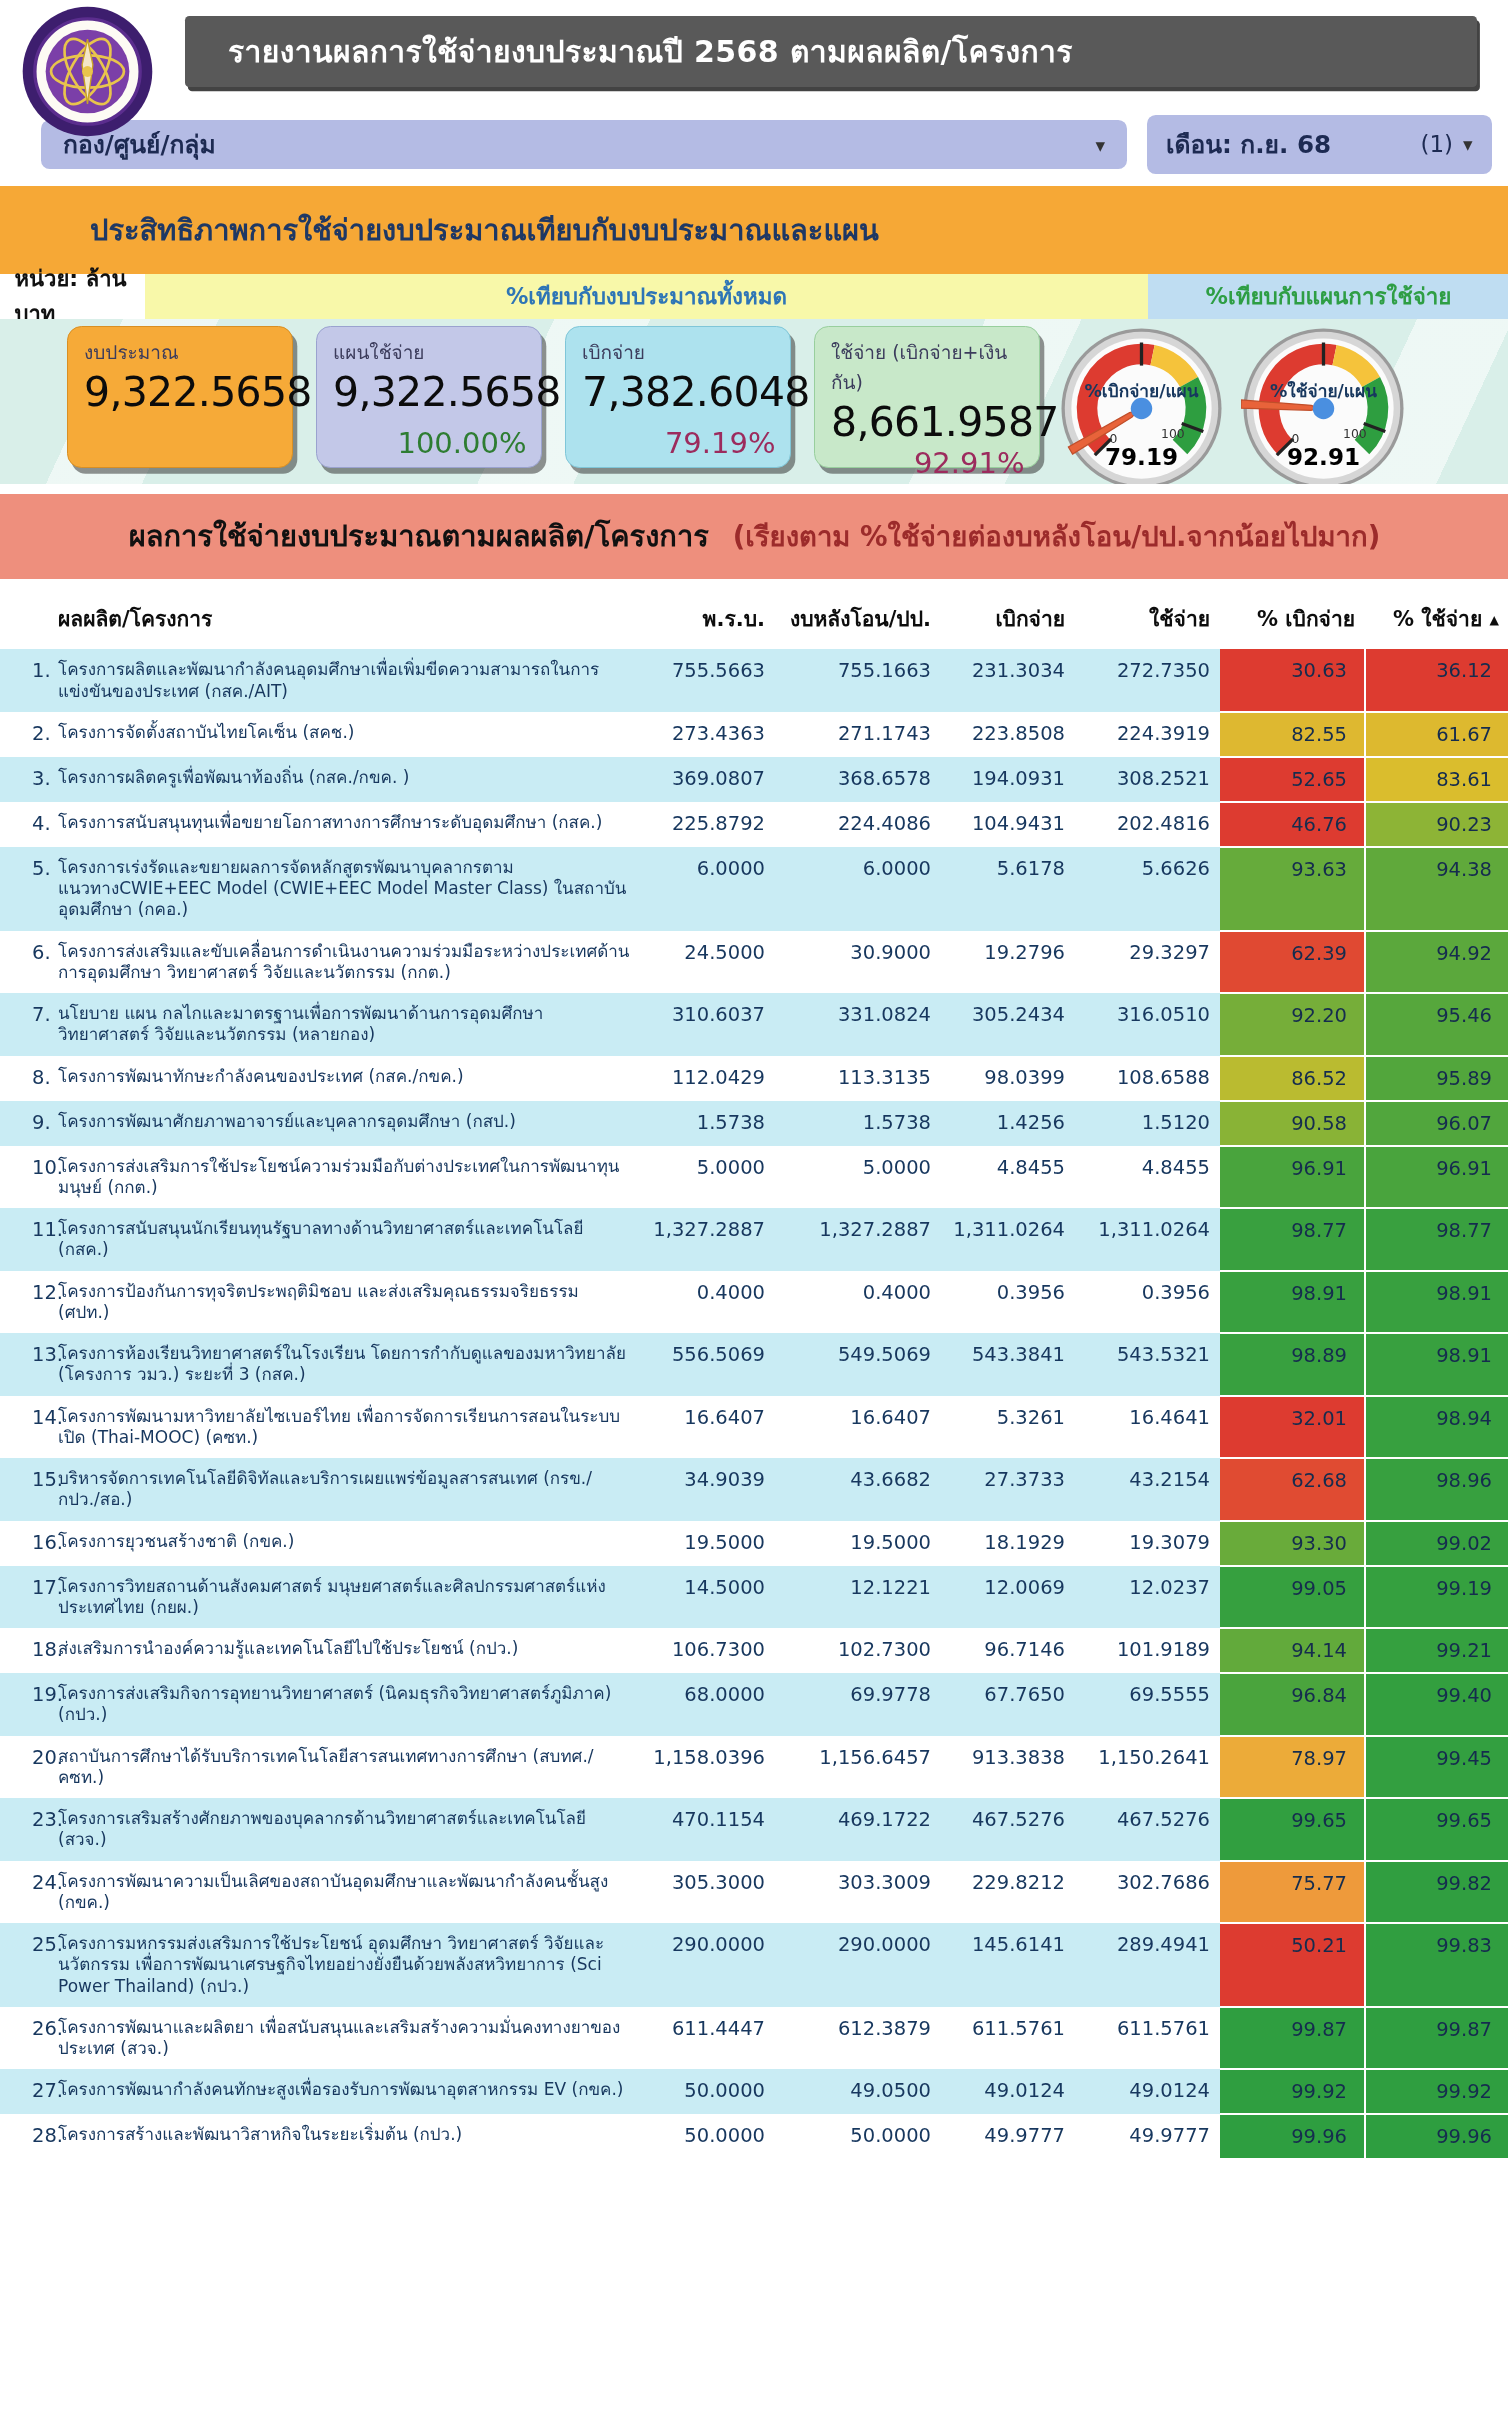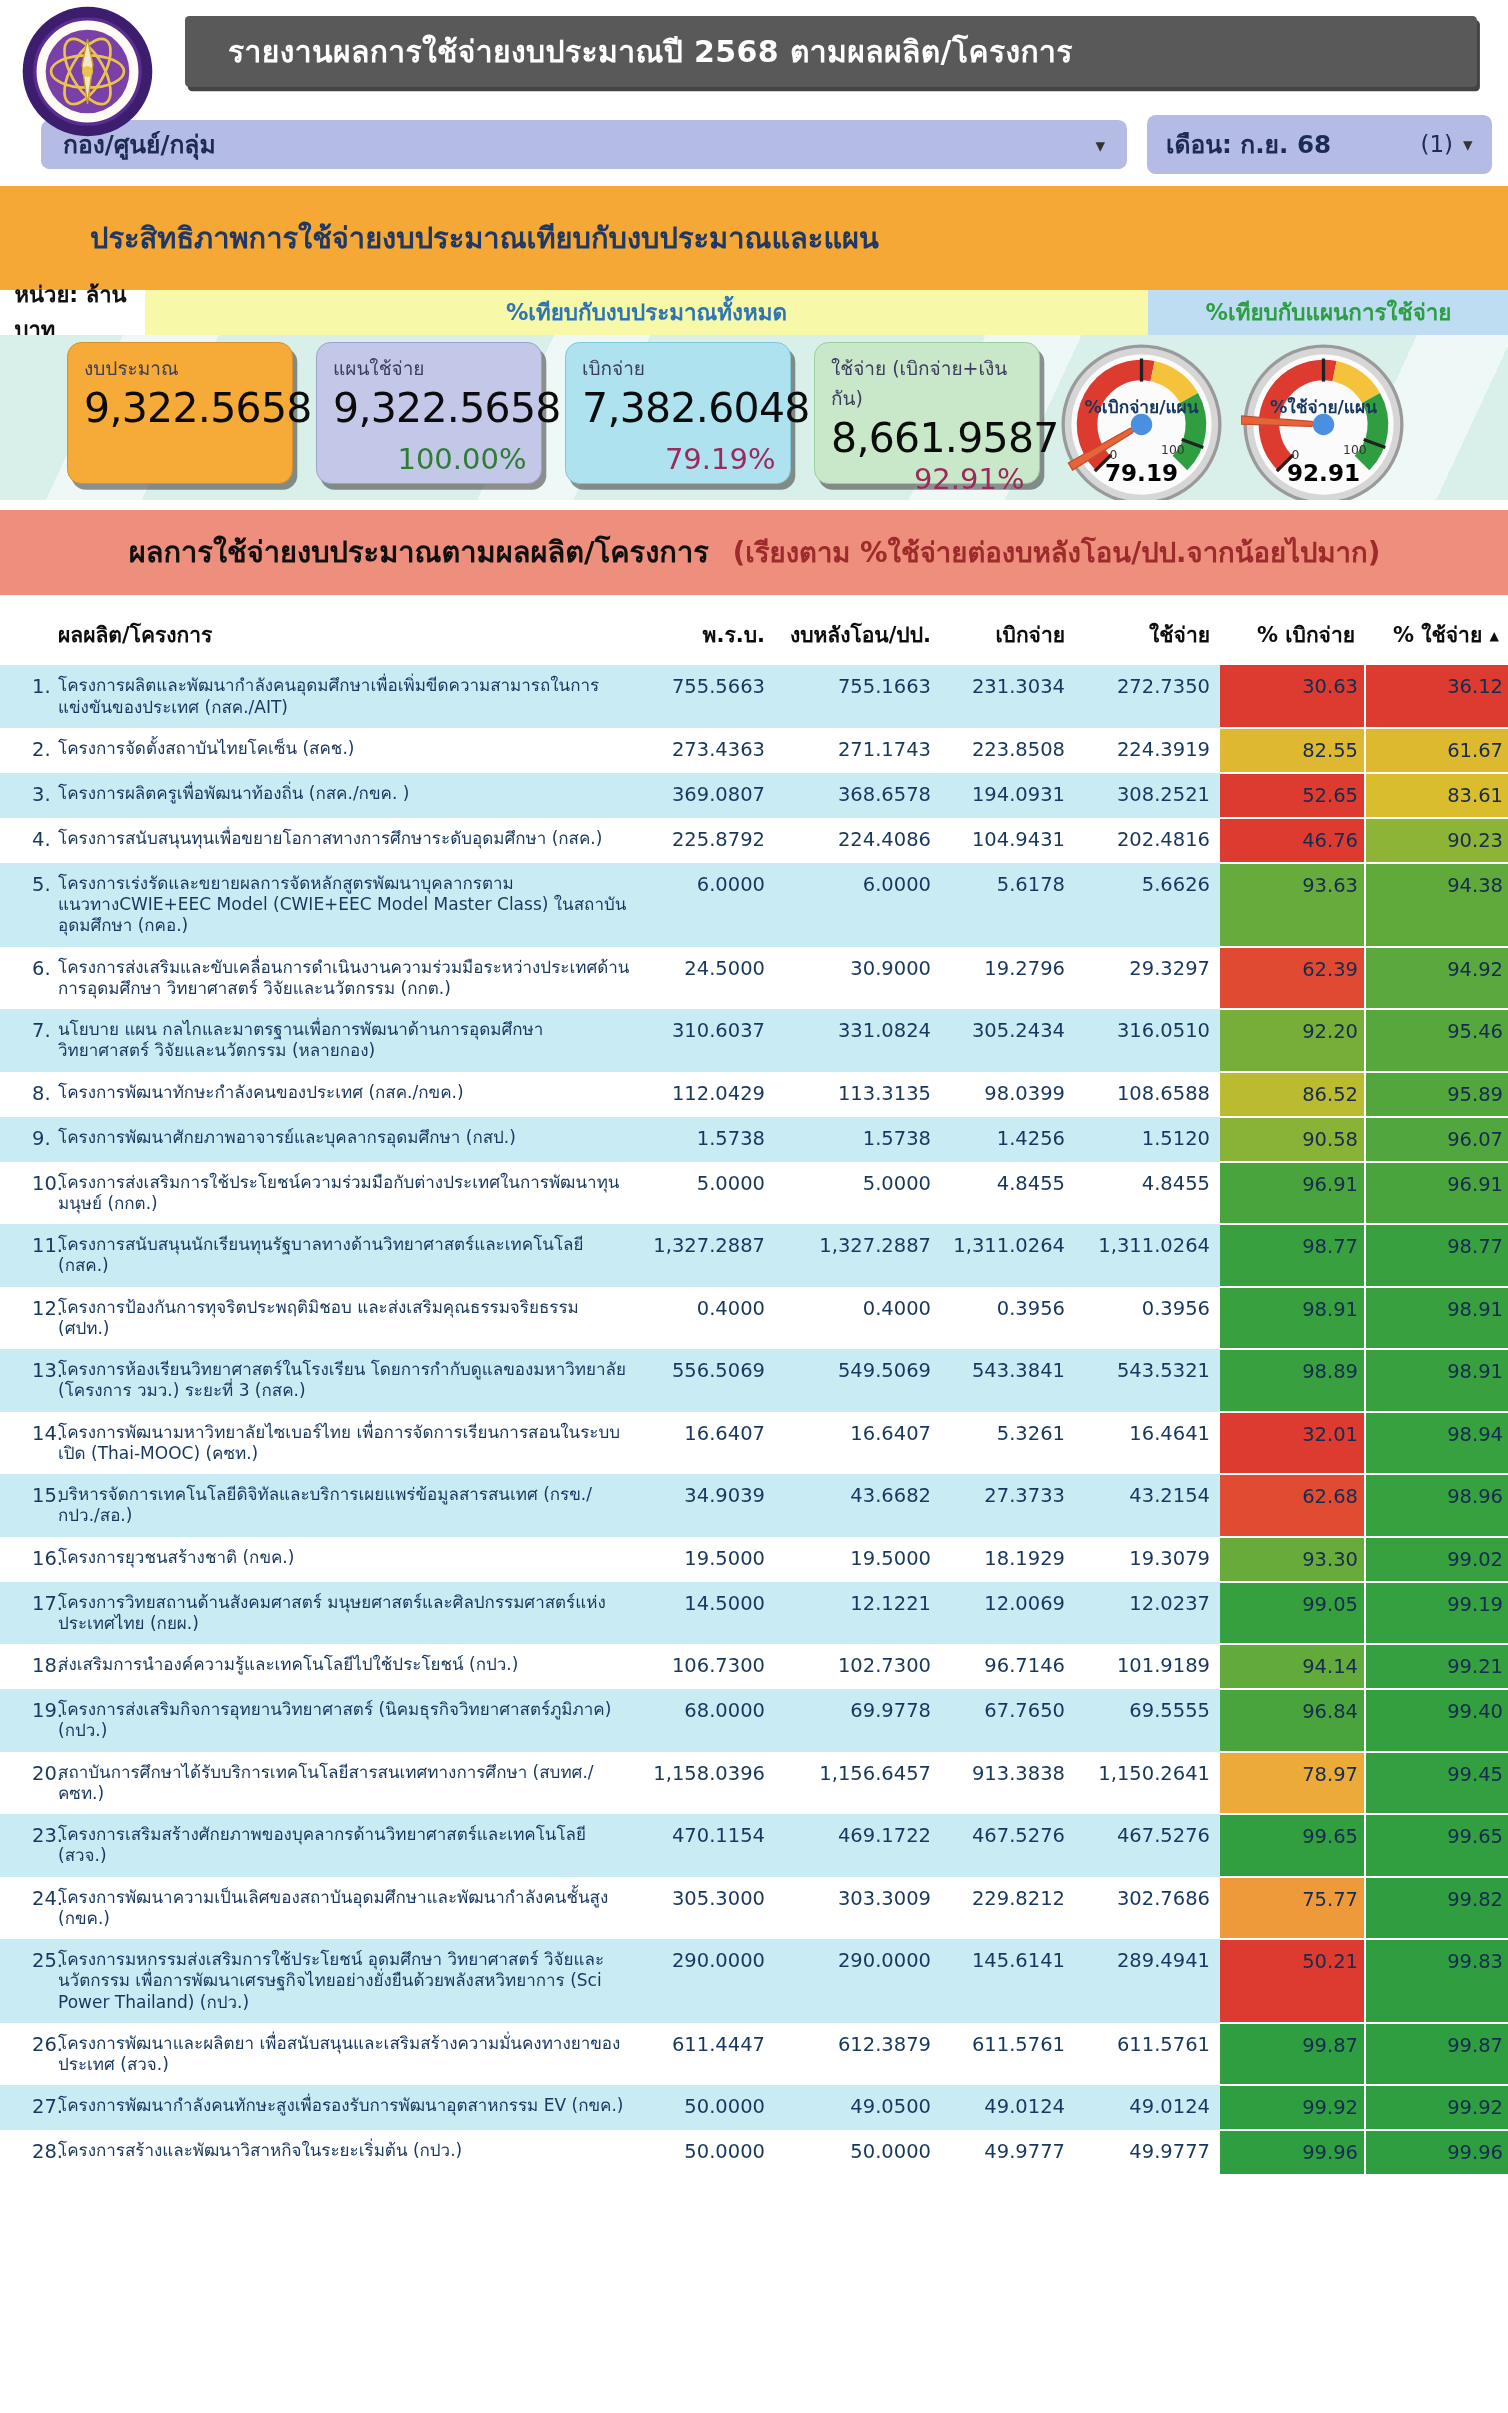--- a/index.html
+++ b/index.html
@@ -25,21 +25,21 @@
     position:absolute; background:#B4BBE4; border-radius:8.7px; height:49px;
     display:flex; align-items:center; font-size:24.6px; font-weight:bold; color:#1d2a52;
   }
   .slicer.group { left:41px; width:1086px; top:1.4px; padding:0 22px; }
   .slicer.month { left:1147px; right:17.4px; top:-4.3px; height:59px; padding:0 19px; }
   .slicer .spacer { flex:1; }
   .caret { font-size:19px; color:#333; }
   .slicer.month .count { font-weight:normal; margin-right:10px; font-size:23px; }
   
   .orangeband {
-    margin-top:5.8px; height:104px; background:#F6A836;
+    margin-top:5.8px; height:88px; background:#F6A836;
     display:flex; align-items:center; padding-left:90px;
   }
   .orangeband h2 { font-size:29px; font-weight:bold; color:#1F3864; }
   
   .bands { display:flex; height:45px; align-items:stretch; }
   .unit { width:145px; display:flex; align-items:center; padding-left:14.5px;
           font-size:22px; font-weight:bold; color:#111; background:#fff; }
   .band-budget { width:1003px; background:#F8F8A9; display:flex; align-items:center; justify-content:center;
           font-size:22.4px; font-weight:bold; color:#2E75B6; }
   .band-plan { flex:1; background:#BFDDF2; display:flex; align-items:center; justify-content:center;
@@ -74,21 +74,21 @@
   .salmon .t2 { font-size:27.5px; font-weight:bold; color:#9C2B2B; }
   
   table { width:1509px; border-collapse:collapse; table-layout:fixed; margin-top:4.3px; }
   th { font-size:21px; font-weight:bold; color:#0d0d0d; padding:19px 10px 14.5px 0; text-align:right; vertical-align:bottom; white-space:nowrap; }
   th.name { text-align:left; padding-left:0; }
   th .sort { font-size:12.3px; vertical-align:2.2px; }
   tbody td { font-size:19.5px; color:#17375E; vertical-align:top; padding:10px 10px 10px 0; text-align:right; }
   tbody td.no { text-align:left; padding-left:32px; }
   tbody td.name { text-align:left; padding-right:19px; font-size:17px; line-height:1.25; }
   tbody tr:nth-child(odd) { background:#C9ECF4; }
-  tbody td.pct { font-weight:normal; color:#152c4e; border-bottom:2.2px solid #fff; padding-right:6px; }
+  tbody td.pct { font-weight:normal; color:#152c4e; border-bottom:2.2px solid #fff; padding-right:17px; }
   tbody td.pct.last { border-left:2.2px solid #fff; }
 </style>
 </head>
 <body>
 
 <div class="top">
   <svg class="logo" viewBox="0 0 200 200">
     <circle cx="100" cy="100" r="96" fill="#3D1E6E"></circle>
     <circle cx="100" cy="100" r="78" fill="#FDFBF4"></circle>
     <circle cx="100" cy="100" r="78" fill="none" stroke="#5B2D8E" stroke-width="5"></circle>

